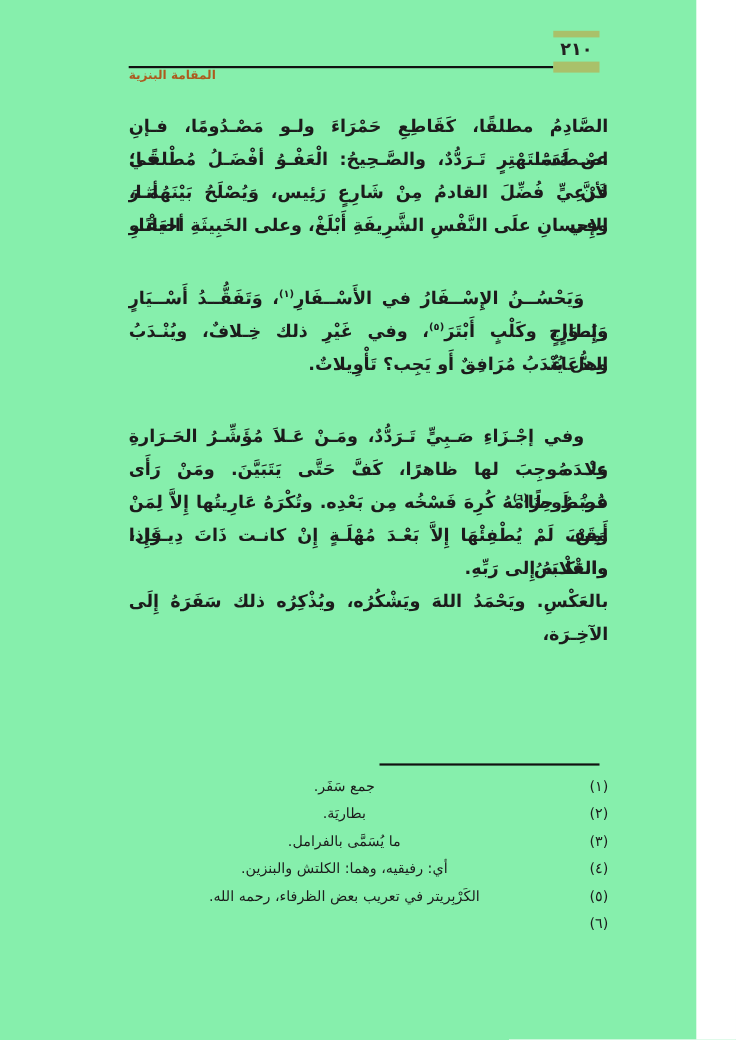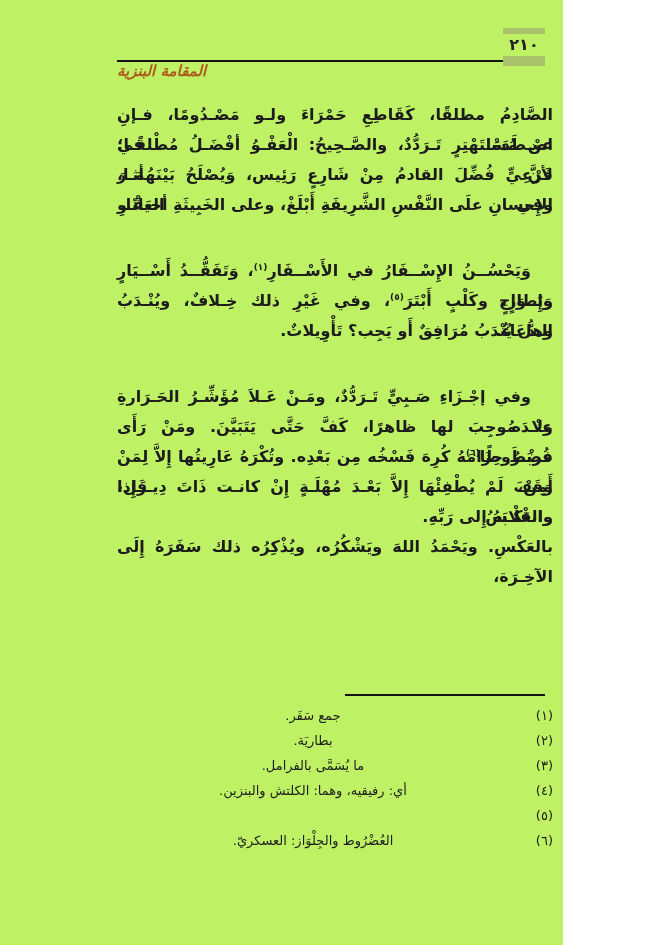--- a/index.html
+++ b/index.html
@@ -3,22 +3,22 @@
 <meta charset="utf-8">
 <style>
   :root{
     --green:#a9c16a;
     --brown:#ad5a1f;
     --ink:#1c1c1c;
   }
   html,body{margin:0;padding:0;background:#ffffff;}
   .page{
     position:relative;
-    width:563px;height:945px;
-    background:#bef264;
+    width:633px;height:945px;
+    background:#86efac;
     overflow:hidden;
     font-family:"DejaVu Sans",sans-serif;
     color:var(--ink);
   }
   
   .green-bar-top{
     position:absolute;left:503px;top:28px;width:42px;height:6px;
     background:var(--green);
   }
   .page-number{
@@ -29,23 +29,22 @@
   .header-rule{
     position:absolute;left:117px;top:60px;width:386px;height:2px;
     background:#111;
   }
   .green-bar-bottom{
     position:absolute;left:503px;top:56px;width:42px;height:10px;
     background:var(--green);
   }
   .chapter-title{
     position:absolute;left:117px;top:62px;
-    font-size:15px;font-weight:bold;color:var(--brown);
+    font-size:11px;font-weight:bold;color:var(--brown);
     direction:rtl;
-    font-style:italic;
   }
   
   .body-text{
     position:absolute;left:117px;top:100px;width:436px;
     direction:rtl;
     font-size:16px;line-height:30px;
     text-align:right;
     font-weight:bold;
   }
   .para{margin:0 0 10px 0;}
@@ -119,20 +118,20 @@
       <div class="fn-row">
         <span class="fn-marker">(٣)</span>
         <span class="fn-text">ما يُسَمَّى بالفرامل.</span>
       </div>
       <div class="fn-row">
         <span class="fn-marker">(٤)</span>
         <span class="fn-text">أي: رفيقيه، وهما: الكلتش والبنزين.</span>
       </div>
       <div class="fn-row">
         <span class="fn-marker">(٥)</span>
+        <span class="fn-text">الكَرْبِريتر في تعريب بعض الظرفاء، رحمه الله.</span>
       </div>
       <div class="fn-row">
         <span class="fn-marker">(٦)</span>
-        <span class="fn-text">العُضْرُوط والجِلْوَاز: العسكريّ.</span>
       </div>
     </div>
 
 </div>
 
 </body></html>

